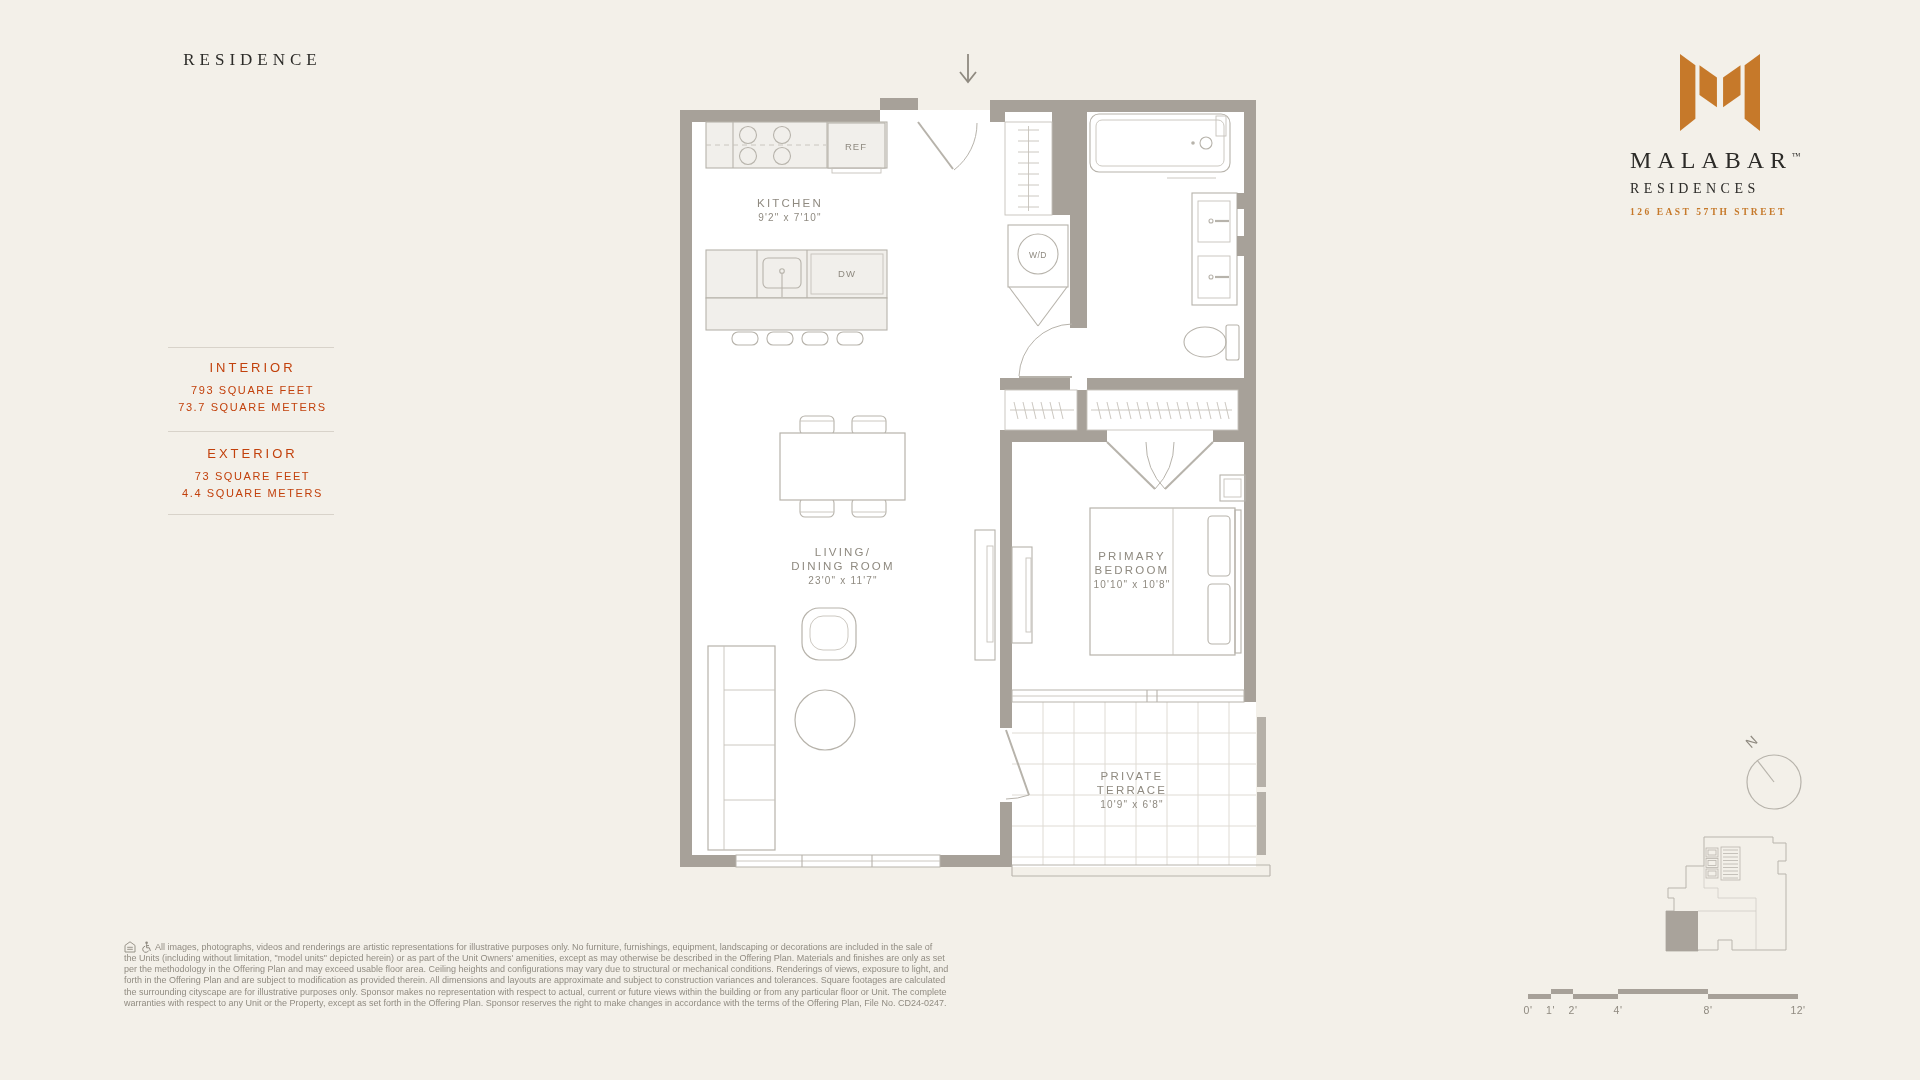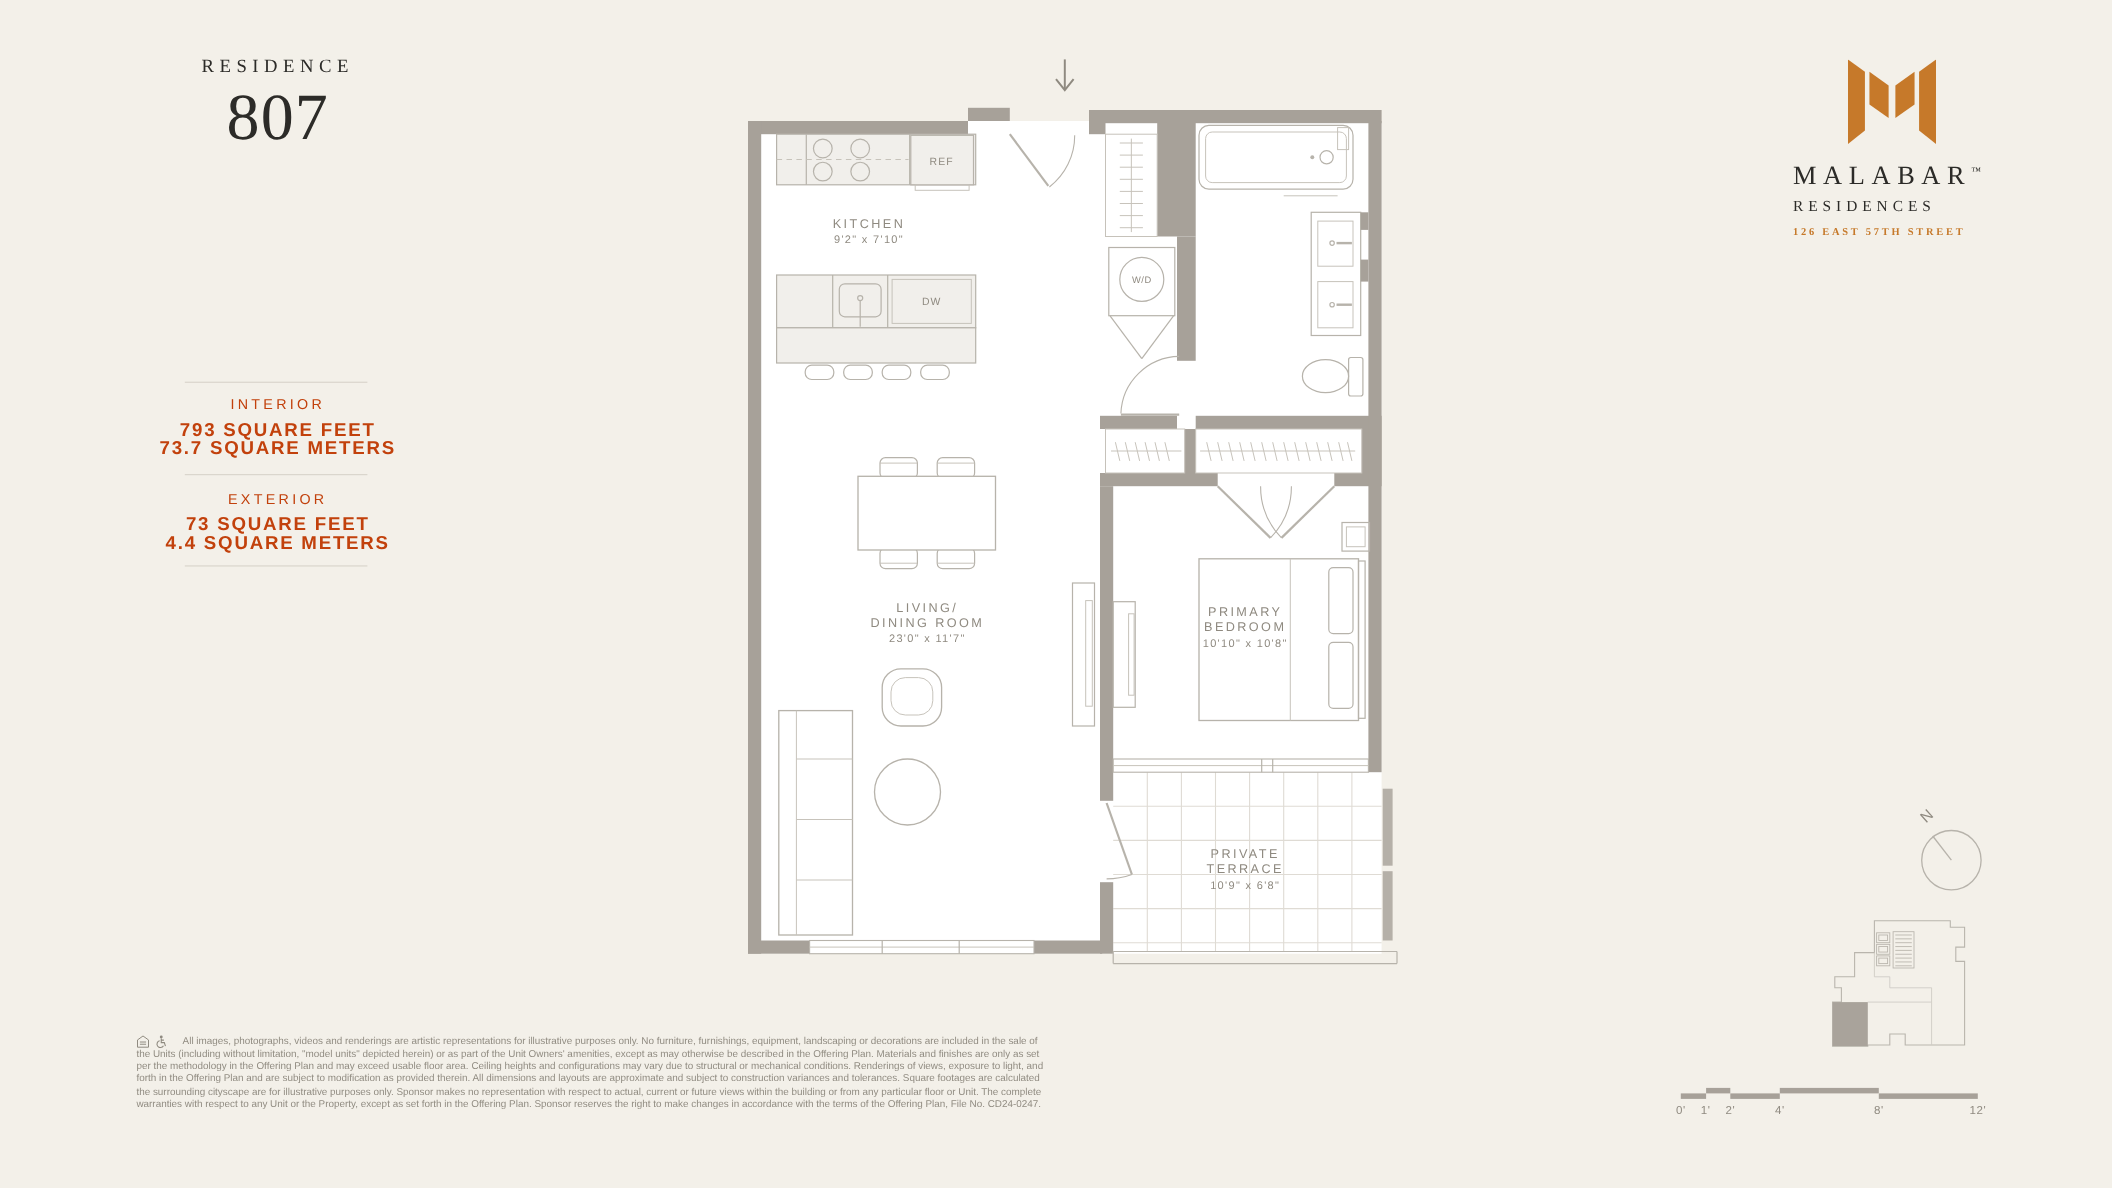--- a/index.html
+++ b/index.html
@@ -9,21 +9,21 @@
   .abs{position:absolute;}
   .ctr{text-align:center;}
 
   
   #res-label{left:110px;top:50px;width:285px;font-size:17px;letter-spacing:5px;color:#2c2b28;text-align:center;}
   #res-num{left:110px;top:76px;width:285px;font-size:60px;letter-spacing:1px;color:#2c2b28;line-height:1;}
   #unit-info{left:110px;top:288px;width:285px;font-size:13px;letter-spacing:2.5px;line-height:22px;color:#8d887d;}
   .divider{left:168px;width:166px;height:0;border-top:1px solid #d8d3ca;}
   .area-block{left:110px;width:285px;color:#c2410c;}
   .area-title{font-size:13px;letter-spacing:3px;margin-bottom:7px;}
-  .area-line{font-size:17px;letter-spacing:1.6px;line-height:17px;font-weight:bold;}
+  .area-line{font-size:11px;letter-spacing:1.6px;line-height:17px;}
 
   
   #brand{left:1630px;top:54px;width:180px;text-align:left;}
   #brand-name{font-size:24px;letter-spacing:6px;color:#2c2b28;margin-top:15px;white-space:nowrap;}
   #brand-name sup{font-size:9px;letter-spacing:0;}
   #brand-type{font-size:14px;letter-spacing:4.5px;color:#2c2b28;margin-top:7px;}
   #brand-address{font-size:9.5px;letter-spacing:2.5px;font-weight:bold;margin-top:10px;}
 
   
   #plan{left:660px;top:30px;}
@@ -39,38 +39,37 @@
   .post{fill:#b5b0a8;}
   svg text{font-family:"Liberation Sans",sans-serif;fill:#8f8a80;}
   .room-name{font-size:11.5px;letter-spacing:2.2px;}
   .room-dims{font-size:10px;letter-spacing:1.2px;}
   .appl{font-size:9.5px;letter-spacing:1px;}
   .wd-lab{font-size:8.5px;letter-spacing:0.5px;}
 
   
   #disclaimer{left:124px;top:941px;width:820px;font-size:9px;line-height:11.2px;color:#918c82;}
   .disc-line{white-space:nowrap;}
-  .disc-first{display:flex;align-items:center;gap:14px;}
+  .disc-first{display:flex;align-items:flex-end;gap:3px;}
   .disc-icons{display:flex;gap:4px;align-items:center;}
 
   
   #scalebar{left:1528px;top:989px;width:272px;height:32px;}
   .seg{position:absolute;height:4.5px;background:#a7a199;}
   .scale-lab{position:absolute;top:15px;transform:translateX(-50%);font-size:10.5px;color:#8f8a80;letter-spacing:0.5px;}
 
   #compass{left:1738px;top:724px;}
   #keyplan{left:1660px;top:836px;}
 </style>
 </head>
 <body>
 
 <div id="page">
 
   <div class="abs ctr serif" id="res-label">RESIDENCE</div>
-  <div class="abs ctr serif" id="res-num">807</div>
 
 
   <div class="abs divider" style="top:347px"></div>
   <div class="abs ctr area-block" style="top:360px">
     <div class="area-title">INTERIOR</div>
     <div class="area-line">793 SQUARE FEET</div>
     <div class="area-line">73.7 SQUARE METERS</div>
   </div>
   <div class="abs divider" style="top:431px"></div>
   <div class="abs ctr area-block" style="top:446px">

